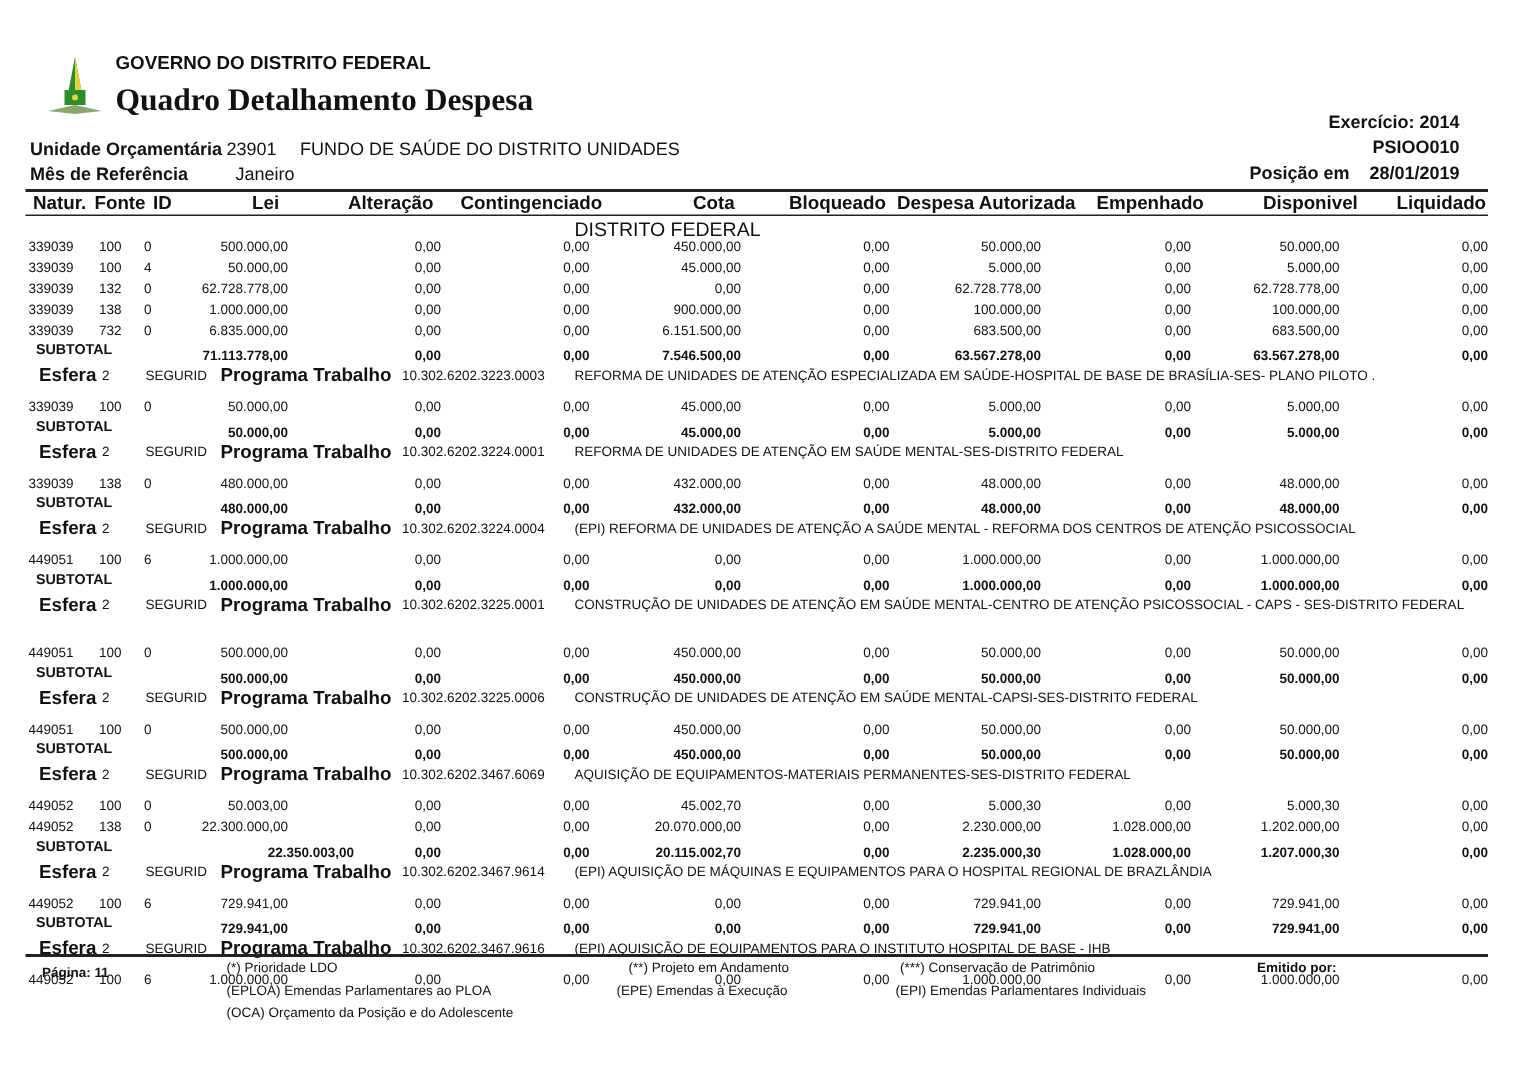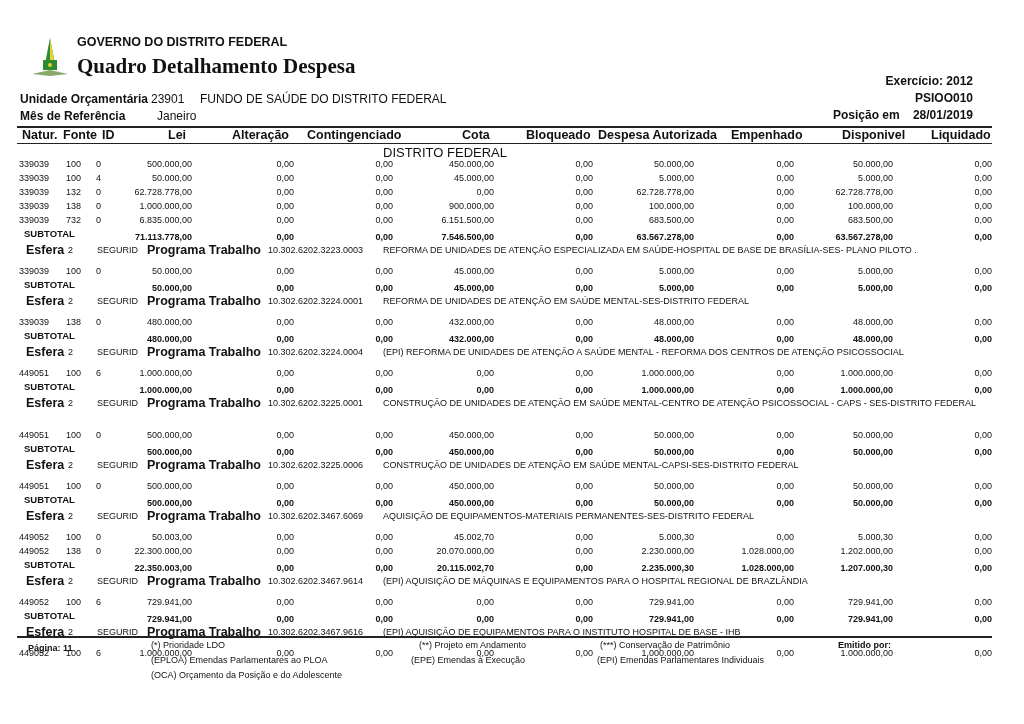--- a/index.html
+++ b/index.html
@@ -33,25 +33,25 @@
   <polygon points="22,0 27,26 22,26" fill="#e3d23a"></polygon>
   <rect x="15" y="22" width="14" height="10" fill="#2e8b2e"></rect>
   <circle cx="22" cy="27" r="2" fill="#e3d23a"></circle>
   <polygon points="4,36 22,32 40,36 22,38" fill="#8aa86a"></polygon>
 </svg>
 <div class="abs gov">GOVERNO DO DISTRITO FEDERAL</div>
 <div class="abs title">Quadro Detalhamento Despesa</div>
 
 <div class="abs hdr-lbl" style="left:20px;top:92px;">Unidade Orçamentária</div>
 <div class="abs hdr-val" style="left:151px;top:92px;text-align:center;">23901</div>
-<div class="abs hdr-val" style="left:200px;top:92px;">FUNDO DE SAÚDE DO DISTRITO FEDERAL</div>
+<div class="abs hdr-val" style="left:200px;top:92px;">FUNDO DE SAÚDE DO DISTRITO UNIDADES</div>
 <div class="abs hdr-lbl" style="left:20px;top:109px;">Mês de Referência</div>
 <div class="abs hdr-val" style="left:157px;top:109px;">Janeiro</div>
 
-<div class="abs right-info" style="top:74px;">Exercício: 2012</div>
+<div class="abs right-info" style="top:74px;">Exercício: 2014</div>
 <div class="abs right-info" style="top:91px;">PSIOO010</div>
 <div class="abs hdr-lbl" style="left:833px;top:108px;">Posição em</div>
 <div class="abs right-info" style="top:108px;">28/01/2019</div>
 
 <div class="rule" style="top:126px;height:2px;"></div>
 <div class="colhead" style="left:22px;">Natur.</div>
 <div class="colhead" style="left:63px;">Fonte</div>
 <div class="colhead" style="left:102px;">ID</div>
 <div class="colhead" style="left:168px;">Lei</div>
 <div class="colhead" style="left:232px;">Alteração</div>
@@ -350,21 +350,21 @@
       <span class="r" style="right:631px;">0,00</span>
       <span class="r" style="right:530px;">20.070.000,00</span>
       <span class="r" style="right:431px;">0,00</span>
       <span class="r" style="right:330px;">2.230.000,00</span>
       <span class="r" style="right:230px;">1.028.000,00</span>
       <span class="r" style="right:131px;">1.202.000,00</span>
       <span class="r" style="right:32px;">0,00</span>
     </div>
     <div class="row sub" style="top:559px;">
       <span class="sublabel" style="left:24px;top:0;">SUBTOTAL</span>
-      <span class="r" style="right:832px;top:4px;">22.350.003,00</span>
+      <span class="r" style="right:788px;top:4px;">22.350.003,00</span>
       <span class="r" style="right:730px;top:4px;">0,00</span>
       <span class="r" style="right:631px;top:4px;">0,00</span>
       <span class="r" style="right:530px;top:4px;">20.115.002,70</span>
       <span class="r" style="right:431px;top:4px;">0,00</span>
       <span class="r" style="right:330px;top:4px;">2.235.000,30</span>
       <span class="r" style="right:230px;top:4px;">1.028.000,00</span>
       <span class="r" style="right:131px;top:4px;">1.207.000,30</span>
       <span class="r" style="right:32px;top:4px;">0,00</span>
     </div>
     <div class="esf" style="top:574px;">

